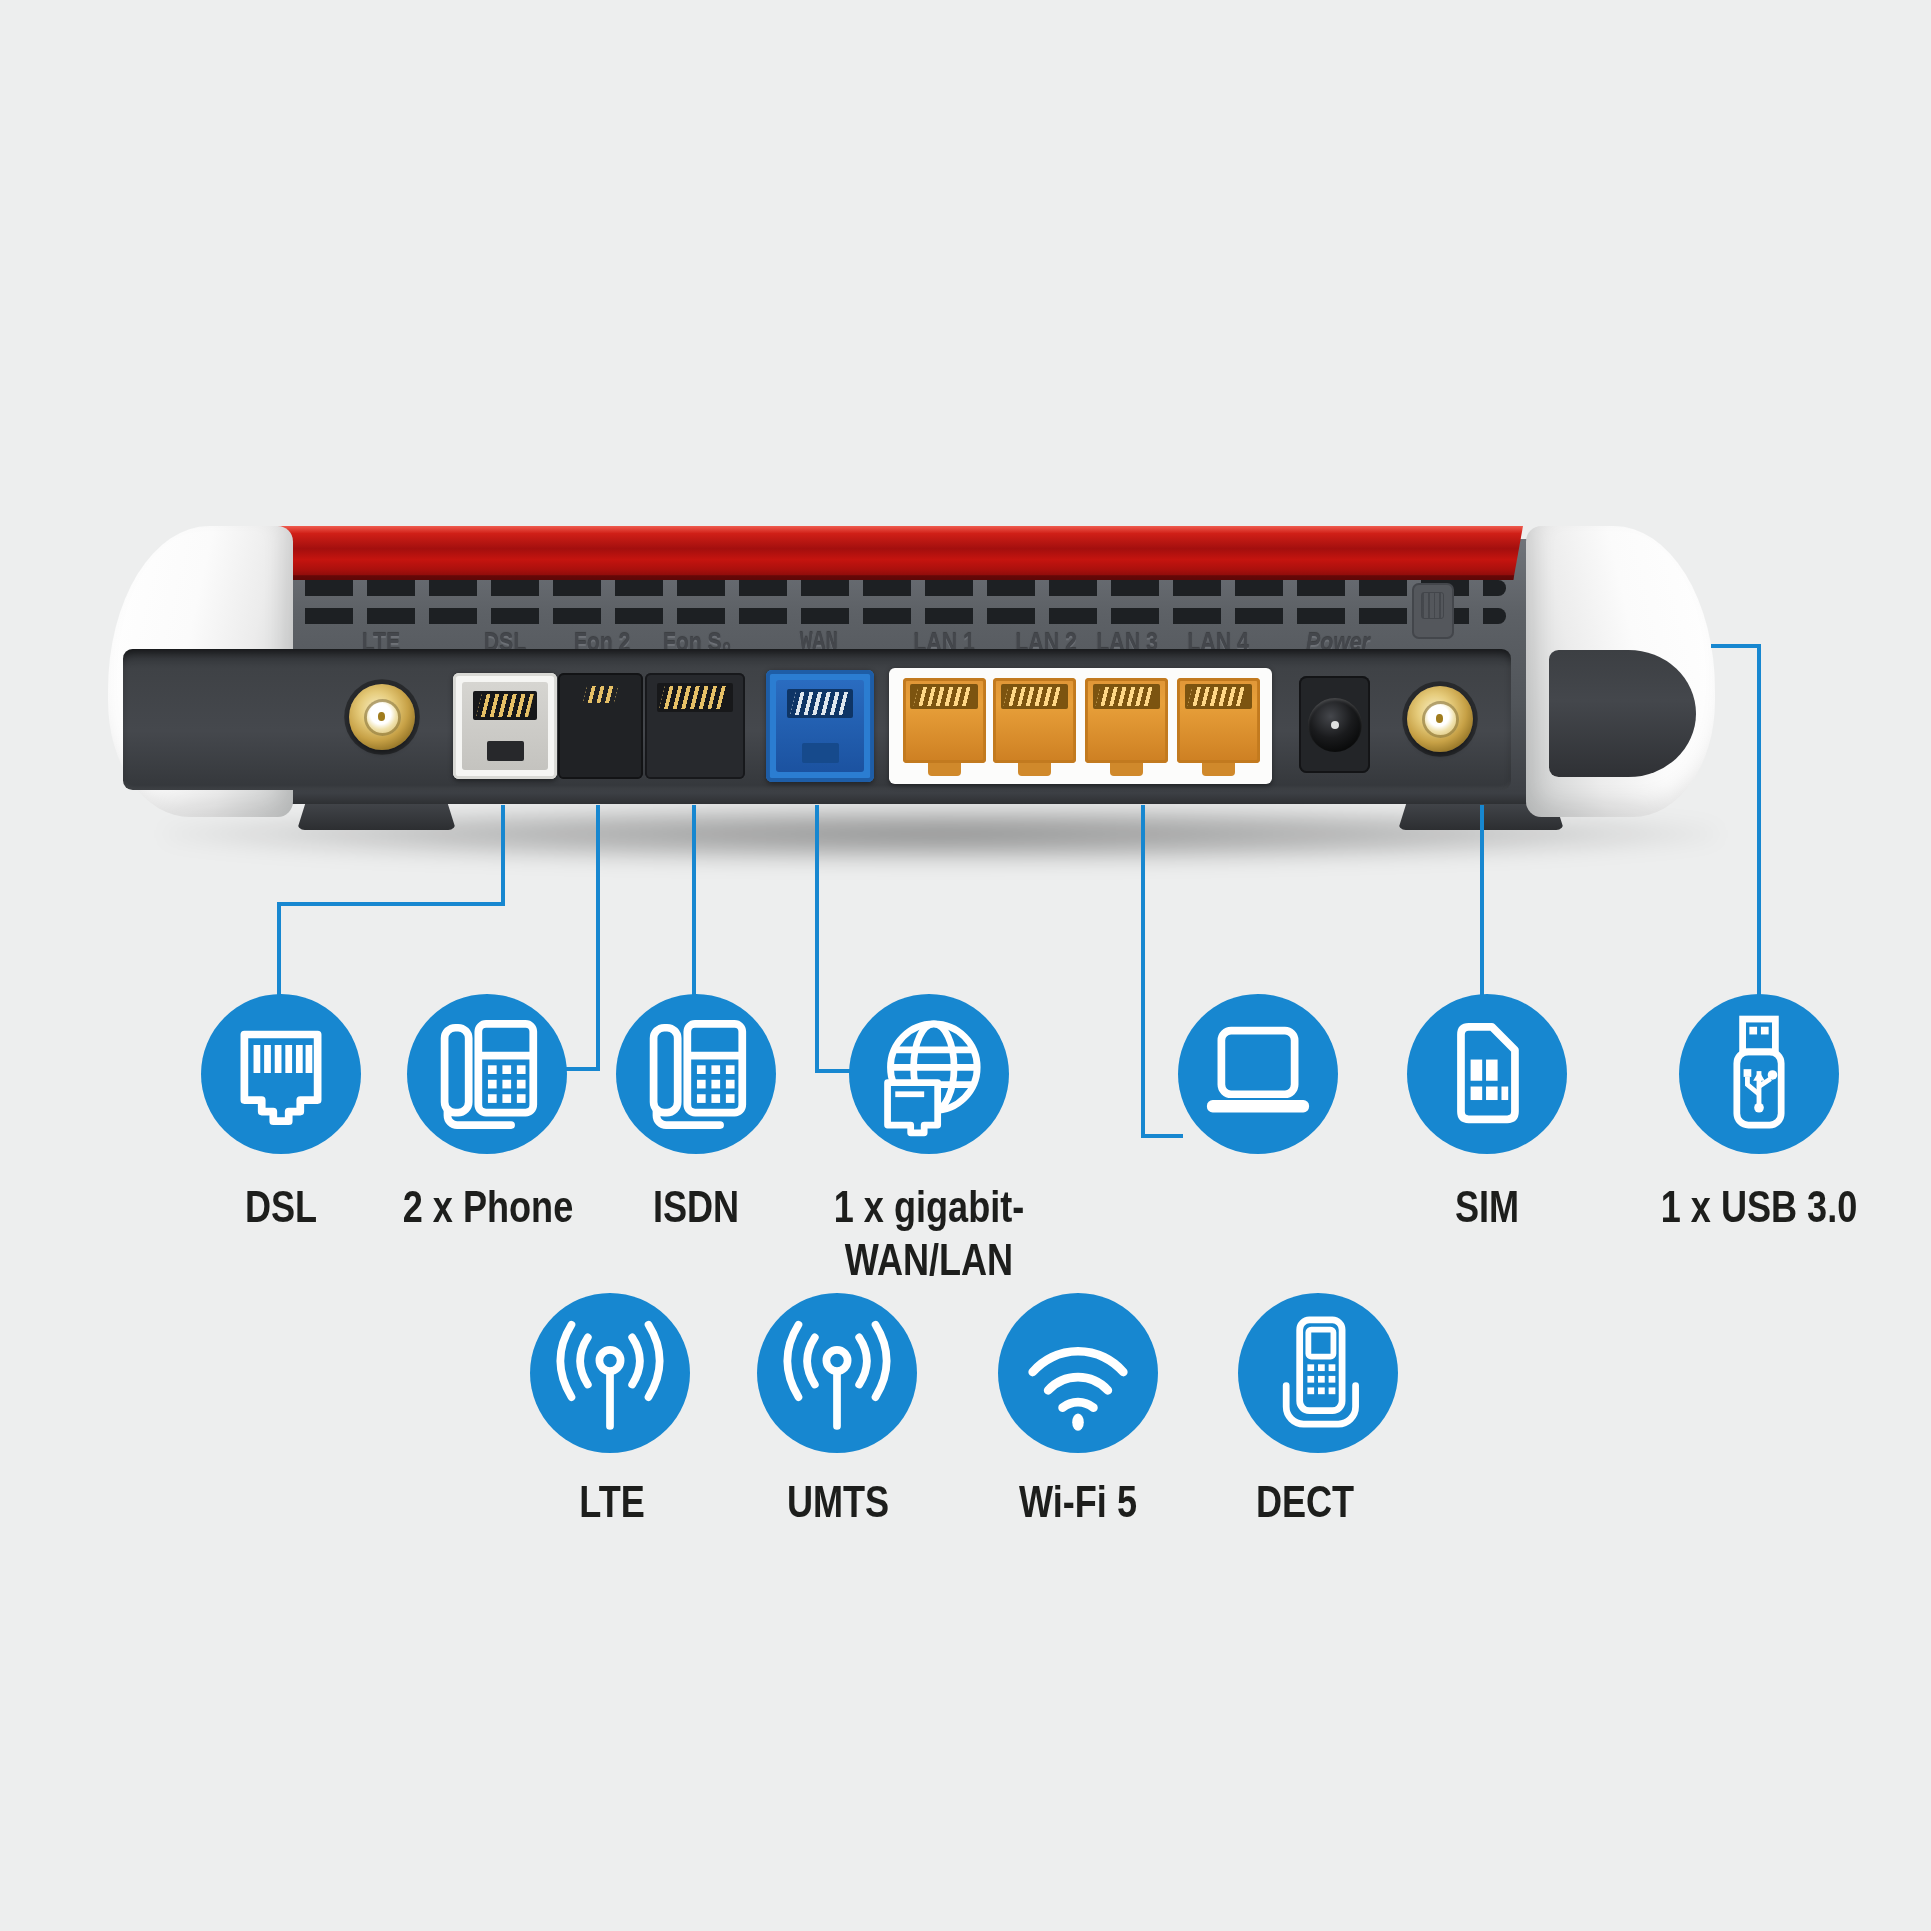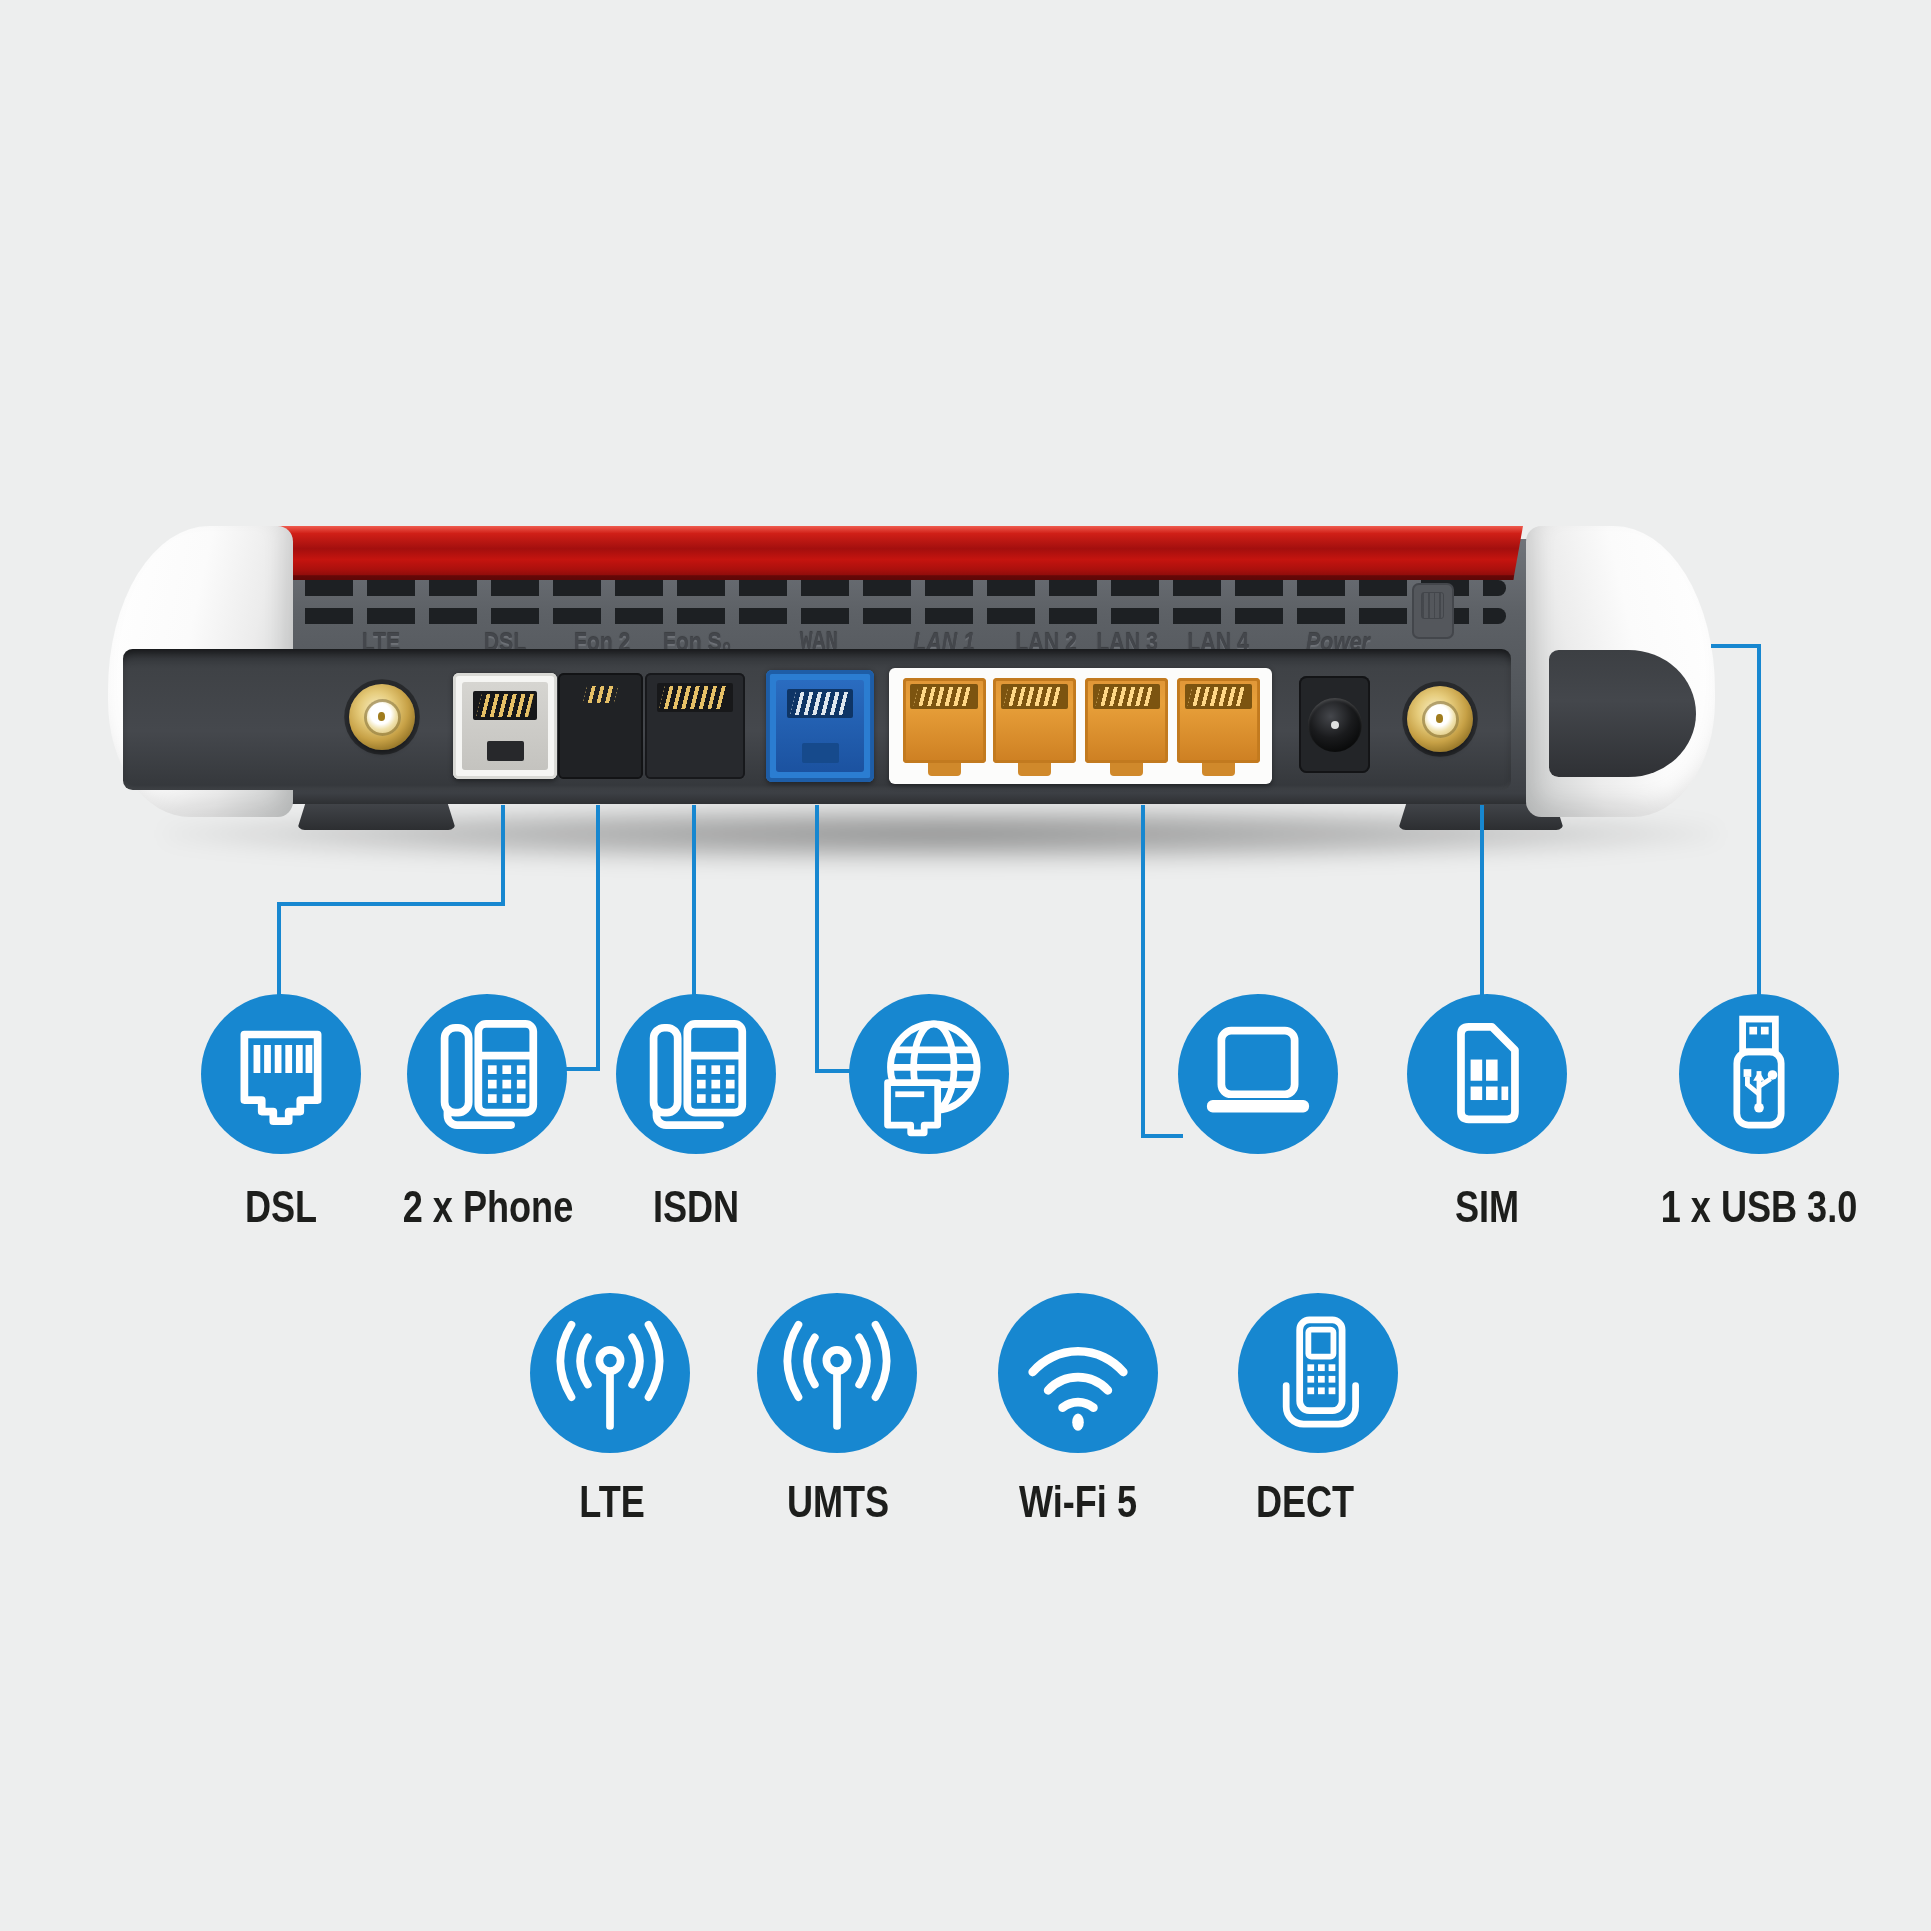--- a/index.html
+++ b/index.html
@@ -140,21 +140,21 @@
   <div class="abs vent" style="left:243px;top:608px;width:1263px;"></div>
   <div class="abs sim-emboss">
       <div></div>
     </div>
 
   <span class="abs plabel" style="left:381px;"><span>LTE</span></span>
   <span class="abs plabel" style="left:505px;"><span>DSL</span></span>
   <span class="abs plabel" style="left:602px;"><span>Fon 2</span></span>
   <span class="abs plabel" style="left:697px;"><span>Fon S₀</span></span>
   <span class="abs plabel" style="left:819px;font-family:Liberation Mono, monospace;"><span>WAN</span></span>
-  <span class="abs plabel" style="left:944px;font-style:italic;"><span>LAN 1</span></span>
+  <span class="abs plabel" style="left:944px;"><span>LAN 1</span></span>
   <span class="abs plabel" style="left:1046px;"><span>LAN 2</span></span>
   <span class="abs plabel" style="left:1127px;"><span>LAN 3</span></span>
   <span class="abs plabel" style="left:1218px;"><span>LAN 4</span></span>
   <span class="abs plabel" style="left:1338px;font-style:italic;"><span>Power</span></span>
 
   <div class="abs cap capL"></div>
   <div class="abs cap capR"></div>
   <div class="abs capR-inset"></div>
 
   <div class="abs recess"></div>
@@ -327,20 +327,24 @@
 
   <div class="abs clabel" style="left:281px;top:1180px;">
       <span>DSL</span>
     </div>
   <div class="abs clabel" style="left:488px;top:1180px;">
       <span>2 x Phone</span>
     </div>
   <div class="abs clabel" style="left:696px;top:1180px;">
       <span>ISDN</span>
     </div>
+  <div class="abs clabel" style="left:929px;top:1180px;">
+    <span>1 x gigabit-</span>
+      <span>WAN/LAN</span>
+  </div>
   <div class="abs clabel" style="left:1487px;top:1180px;">
       <span>SIM</span>
     </div>
   <div class="abs clabel" style="left:1759px;top:1180px;">
       <span>1 x USB 3.0</span>
     </div>
 
   <div class="abs co" style="left:530px;top:1293px;">
     <svg viewBox="0 0 166 166" fill="none" stroke="#fff" stroke-width="8" stroke-linecap="round">
       <circle cx="83" cy="70" r="11"></circle>

